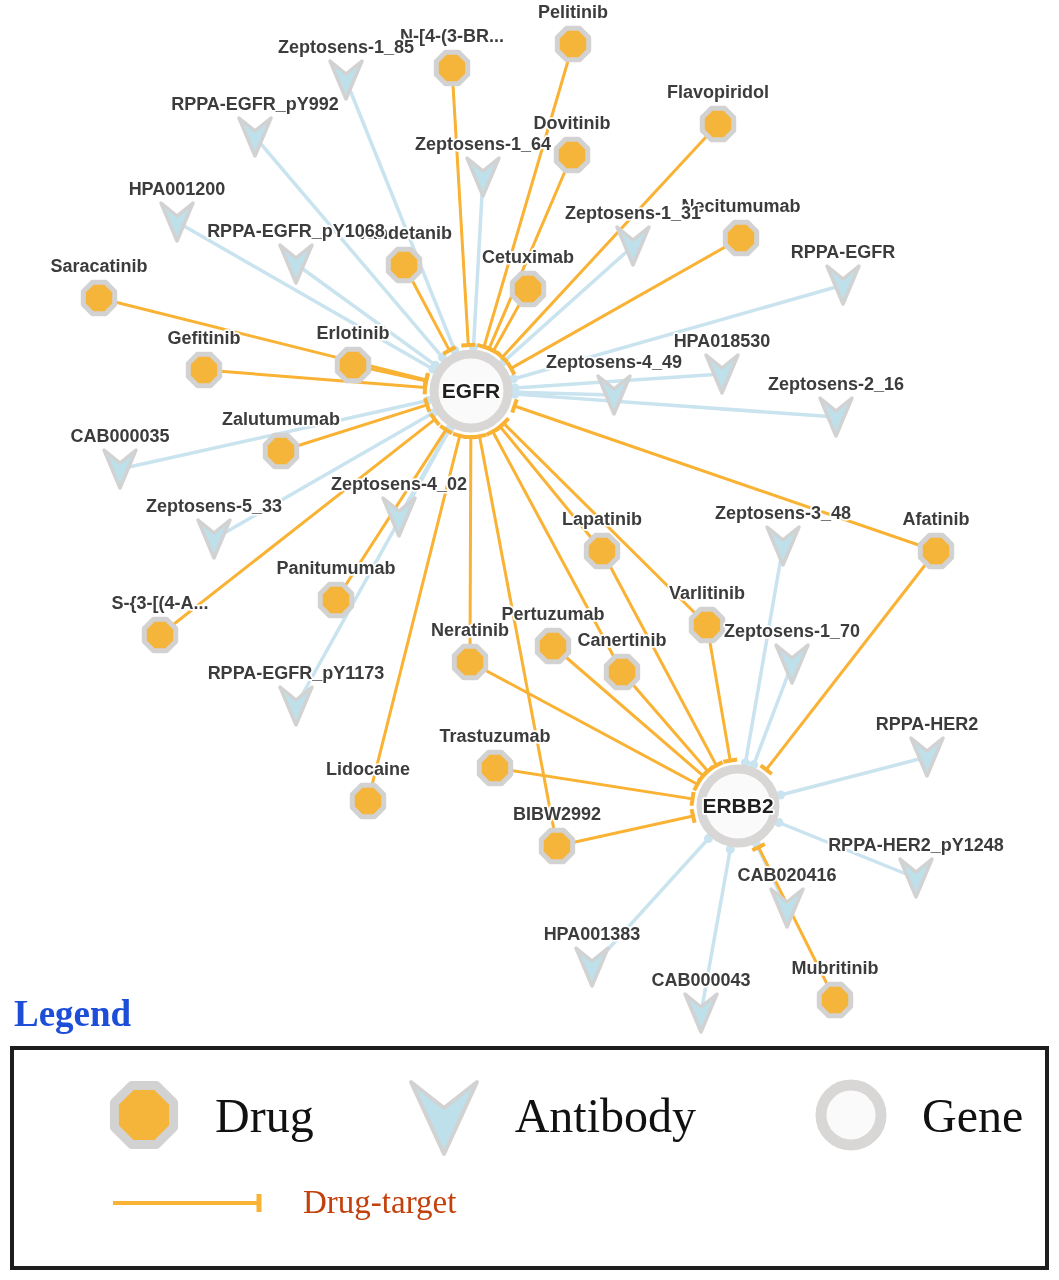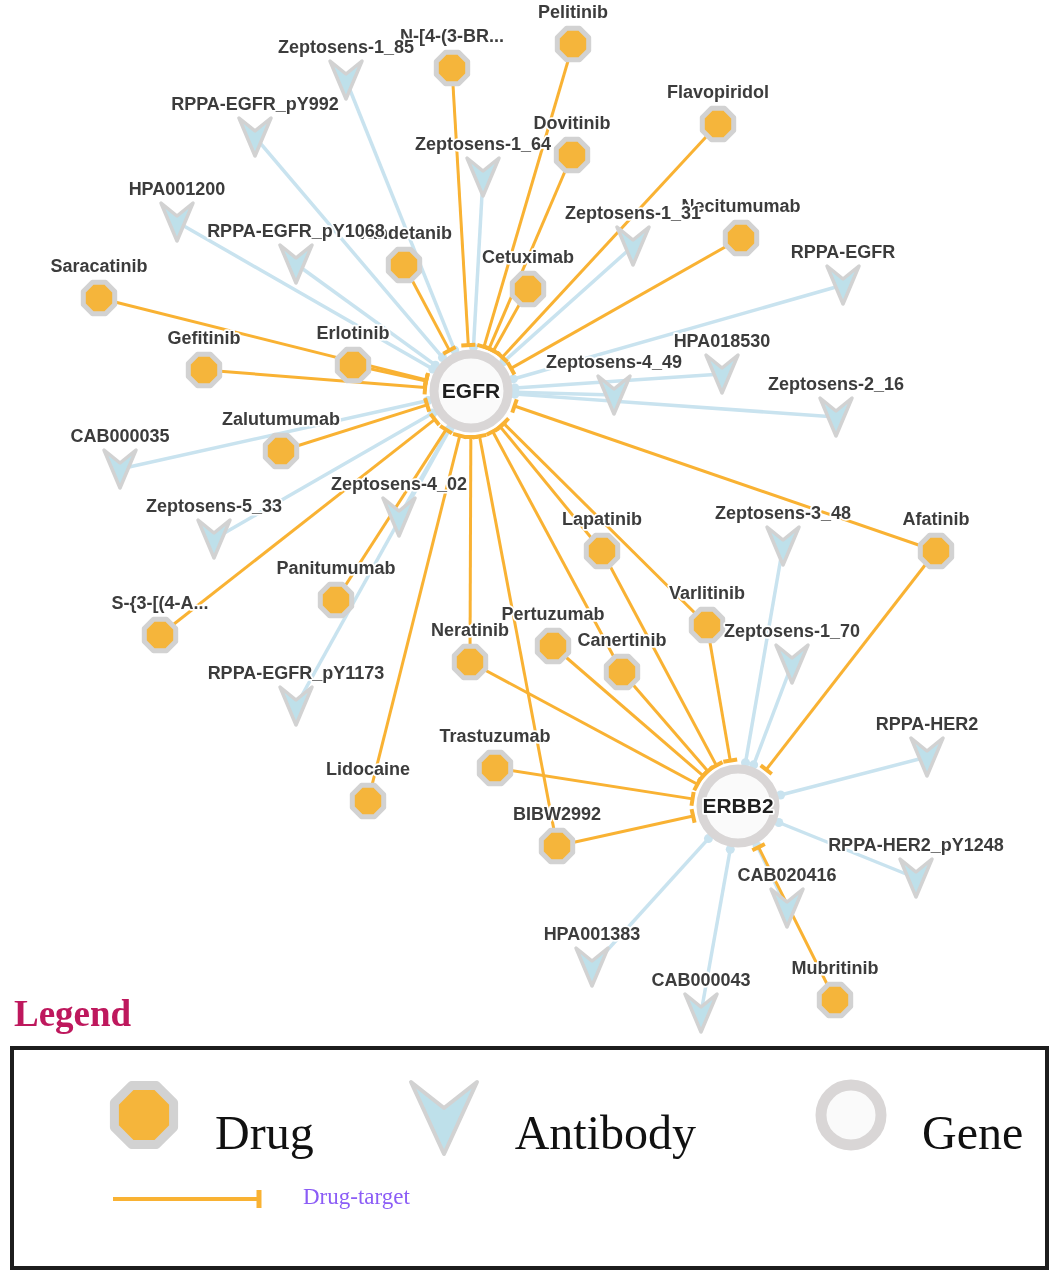--- a/index.html
+++ b/index.html
@@ -1,33 +1,33 @@
 <!DOCTYPE html>
 <html style="--drug-fill: #F5B53B; --node-stroke: #D2D2D2; --gene-fill: #FAFAFA; --gene-stroke: #D9D6D6; --antibody-fill: #BEE0EA; --drug-edge: #F9B233; --antibody-edge: #C9E3EF; --label: #3C3C3C;"><head>
 <meta charset="utf-8">
 <style>
   *{box-sizing:border-box}
   html,body{margin:0;padding:0;background:#ffffff}
   #stage{position:relative;width:1059px;height:1280px;background:#ffffff;overflow:hidden;font-family:"Liberation Sans",sans-serif}
   #network{position:absolute;left:0;top:0}
   .node-label{font-family:"Liberation Sans",sans-serif;font-weight:bold;font-size:18px;fill:#3c3c3c;text-anchor:middle;paint-order:stroke;stroke:#ffffff;stroke-width:3.5px;stroke-linejoin:round}
   .gene-label{font-size:21px;fill:#1f1f1f}
-  #legend-title{position:absolute;left:14px;top:992px;font-family:"Liberation Serif",serif;font-weight:bold;font-size:37px;color:#be185d}
+  #legend-title{position:absolute;left:14px;top:992px;font-family:"Liberation Serif",serif;font-weight:bold;font-size:37px;color:#1d4ed8}
   #legend-box{position:absolute;left:10px;top:1046px;width:1039px;height:224px;border:4px solid #1d1d1d;background:#ffffff}
   .legend-row{display:flex;align-items:center}
   .row-nodes{margin-top:20px}
   .row-edges{margin-top:24px}
-  .legend-item{display:flex;align-items:flex-end}
+  .legend-item{display:flex;align-items:center}
   .item-drug{margin-left:85px}
   .item-gene{margin-left:110px}
   .item-antibody{margin-left:85px}
   .item-drug-target{margin-left:95px}
   .item-antibody-target{margin-left:105px}
   .legend-label-big{font-family:"Liberation Serif",serif;font-size:48px;color:#111;margin-left:26px}
-  .legend-label-med{font-family:"Liberation Serif",serif;font-size:23px;color:#8b5cf6;margin-left:34px}
+  .legend-label-med{font-family:"Liberation Serif",serif;font-size:33px;color:#c2410c;margin-left:34px}
   .shape-drug{fill:var(--drug-fill);stroke:var(--node-stroke);stroke-width:9;stroke-linejoin:round}
   .shape-gene{fill:var(--gene-fill);stroke:var(--gene-stroke);stroke-width:11}
   .shape-antibody{fill:var(--antibody-fill);stroke:var(--node-stroke);stroke-width:4;stroke-linejoin:round}
   .stroke-drug-edge{stroke:var(--drug-edge)}
   .stroke-antibody-edge{stroke:var(--antibody-edge)}
   .fill-antibody-edge{fill:var(--antibody-edge)}
 </style>
 </head>
 <body>
 

